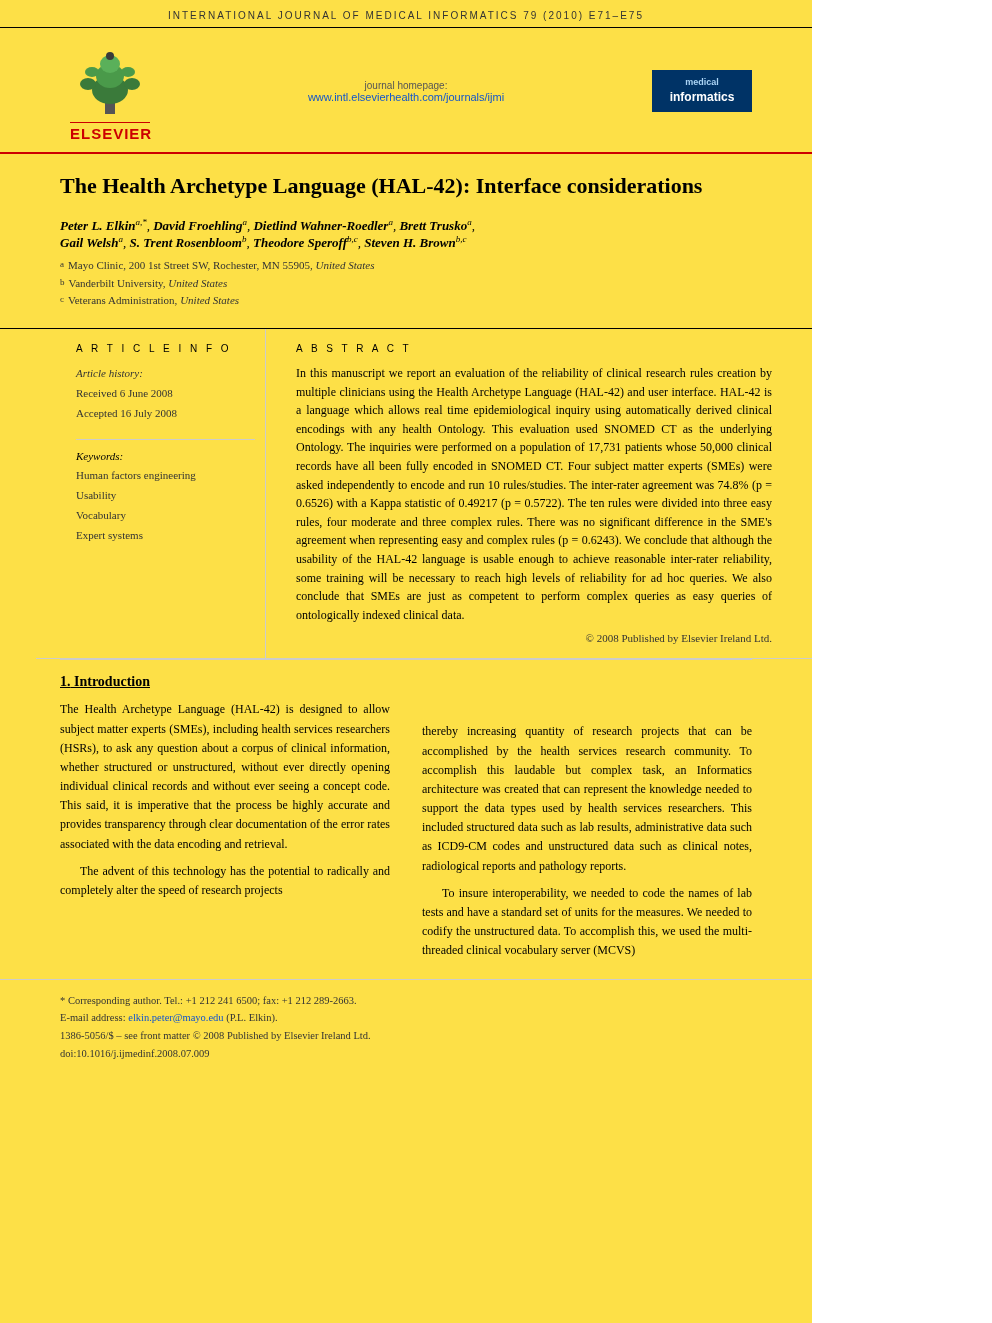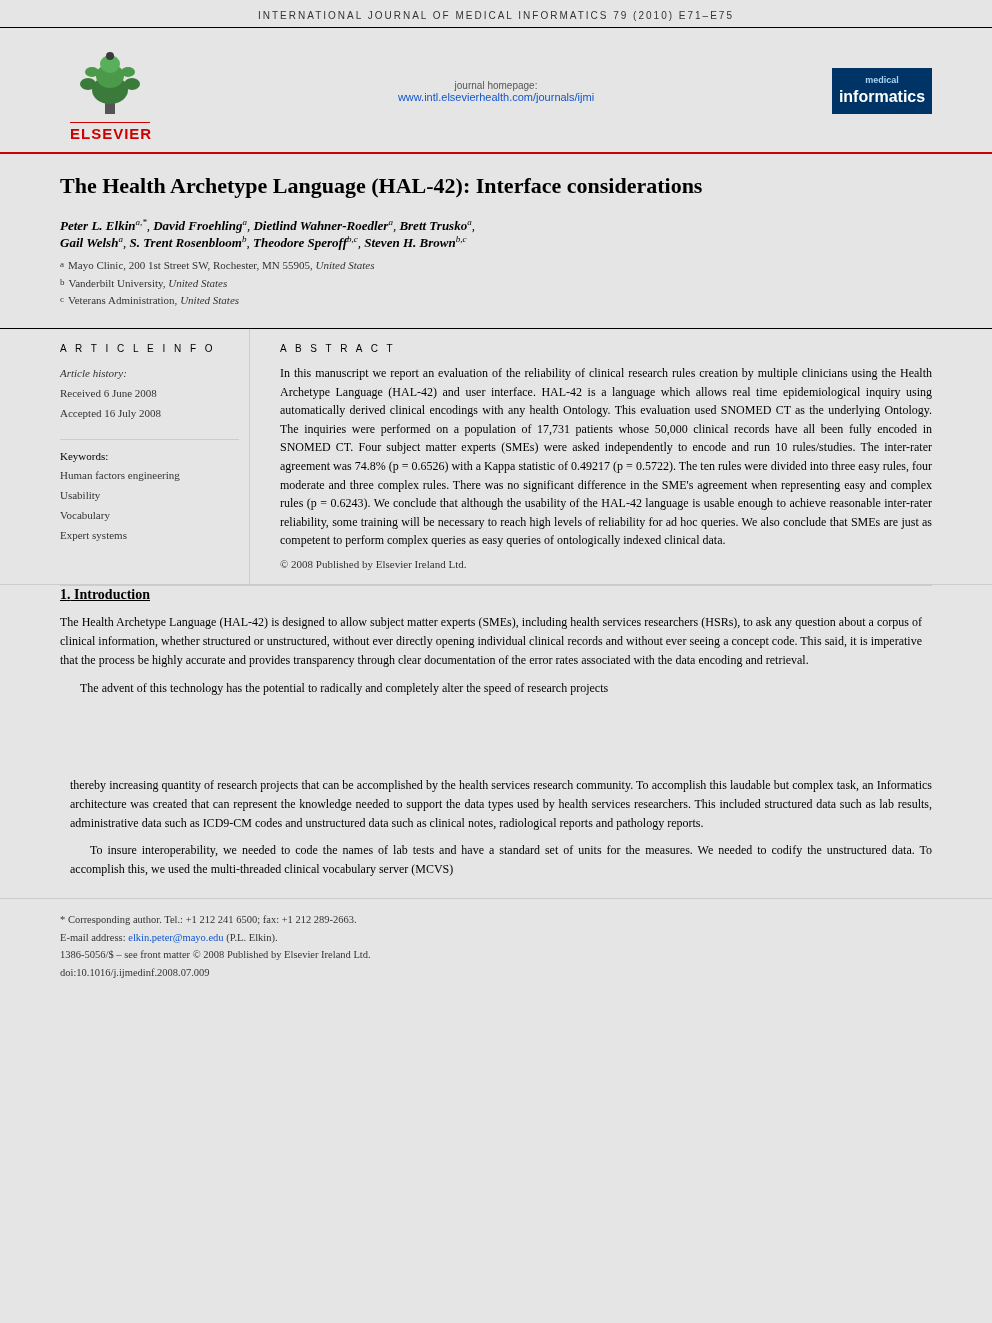--- a/index.html
+++ b/index.html
@@ -7,23 +7,23 @@
     body {
       background: #fff;
       font-family: 'Times New Roman', Times, serif;
       font-size: 13px;
       color: #000;
       width: 992px;
       min-height: 1323px;
     }
 
     .page {
-      width: 992px;
+      width: 812px;
       min-height: 1323px;
-      background: #e5e5e5;
+      background: #fde047;
       padding: 0;
     }
 
     
     .journal-header {
       text-align: center;
       padding: 10px 60px 6px;
       border-bottom: 1px solid #000;
       font-family: Arial, sans-serif;
       font-size: 10px;
@@ -90,21 +90,21 @@
       padding: 6px 0;
       font-family: Arial, sans-serif;
       font-size: 10px;
       font-weight: bold;
       text-align: center;
       min-width: 100px;
       line-height: 1.4;
     }
 
     .badge-medical { color: #aad4f5; font-size: 9px; display: block; }
-    .badge-informatics { color: #fff; font-size: 16px; font-weight: bold; display: block; }
+    .badge-informatics { color: #fff; font-size: 12px; font-weight: bold; display: block; }
 
     
     .article-title-section {
       padding: 18px 60px 18px;
       border-bottom: 1px solid #000;
     }
 
     .article-title {
       font-size: 22px;
       font-weight: bold;
@@ -133,23 +133,24 @@
     }
 
     .sup {
       font-size: 9px;
       vertical-align: super;
     }
 
     
     .article-body {
       display: flex;
-      padding: 0 60px;
+      padding: 0 40px;
       border-bottom: 1px solid #ccc;
       gap: 20px;
+      margin-left: 36px;
     }
 
     .left-col {
       width: 190px;
       min-width: 190px;
       padding: 14px 10px 14px 0;
       border-right: 1px solid #ccc;
     }
 
     .right-col {
@@ -172,50 +173,50 @@
       line-height: 1.8;
       margin-bottom: 16px;
     }
 
     .keywords-section {
       margin-top: 10px;
     }
 
     .keywords-title {
       font-size: 11px;
+      font-style: italic;
       margin-bottom: 4px;
     }
 
     .keywords-list {
       font-size: 11px;
       color: #333;
       line-height: 1.8;
       list-style: none;
     }
 
     .abstract-text {
       font-size: 12px;
       color: #000;
       line-height: 1.55;
       text-align: justify;
     }
 
     .abstract-copyright {
-      text-align: left;
+      text-align: right;
       font-size: 11px;
       margin-top: 8px;
       color: #333;
     }
 
     
     .main-content {
       display: flex;
-      padding: 1px 60px 0;
-      gap: 20px;
-      flex-direction: column;
+      padding: 14px 60px 0;
+      gap: 12px;
     }
 
     .content-left {
       flex: 1;
       padding-right: 10px;
     }
 
     .content-right {
       flex: 1;
       padding-left: 10px;

